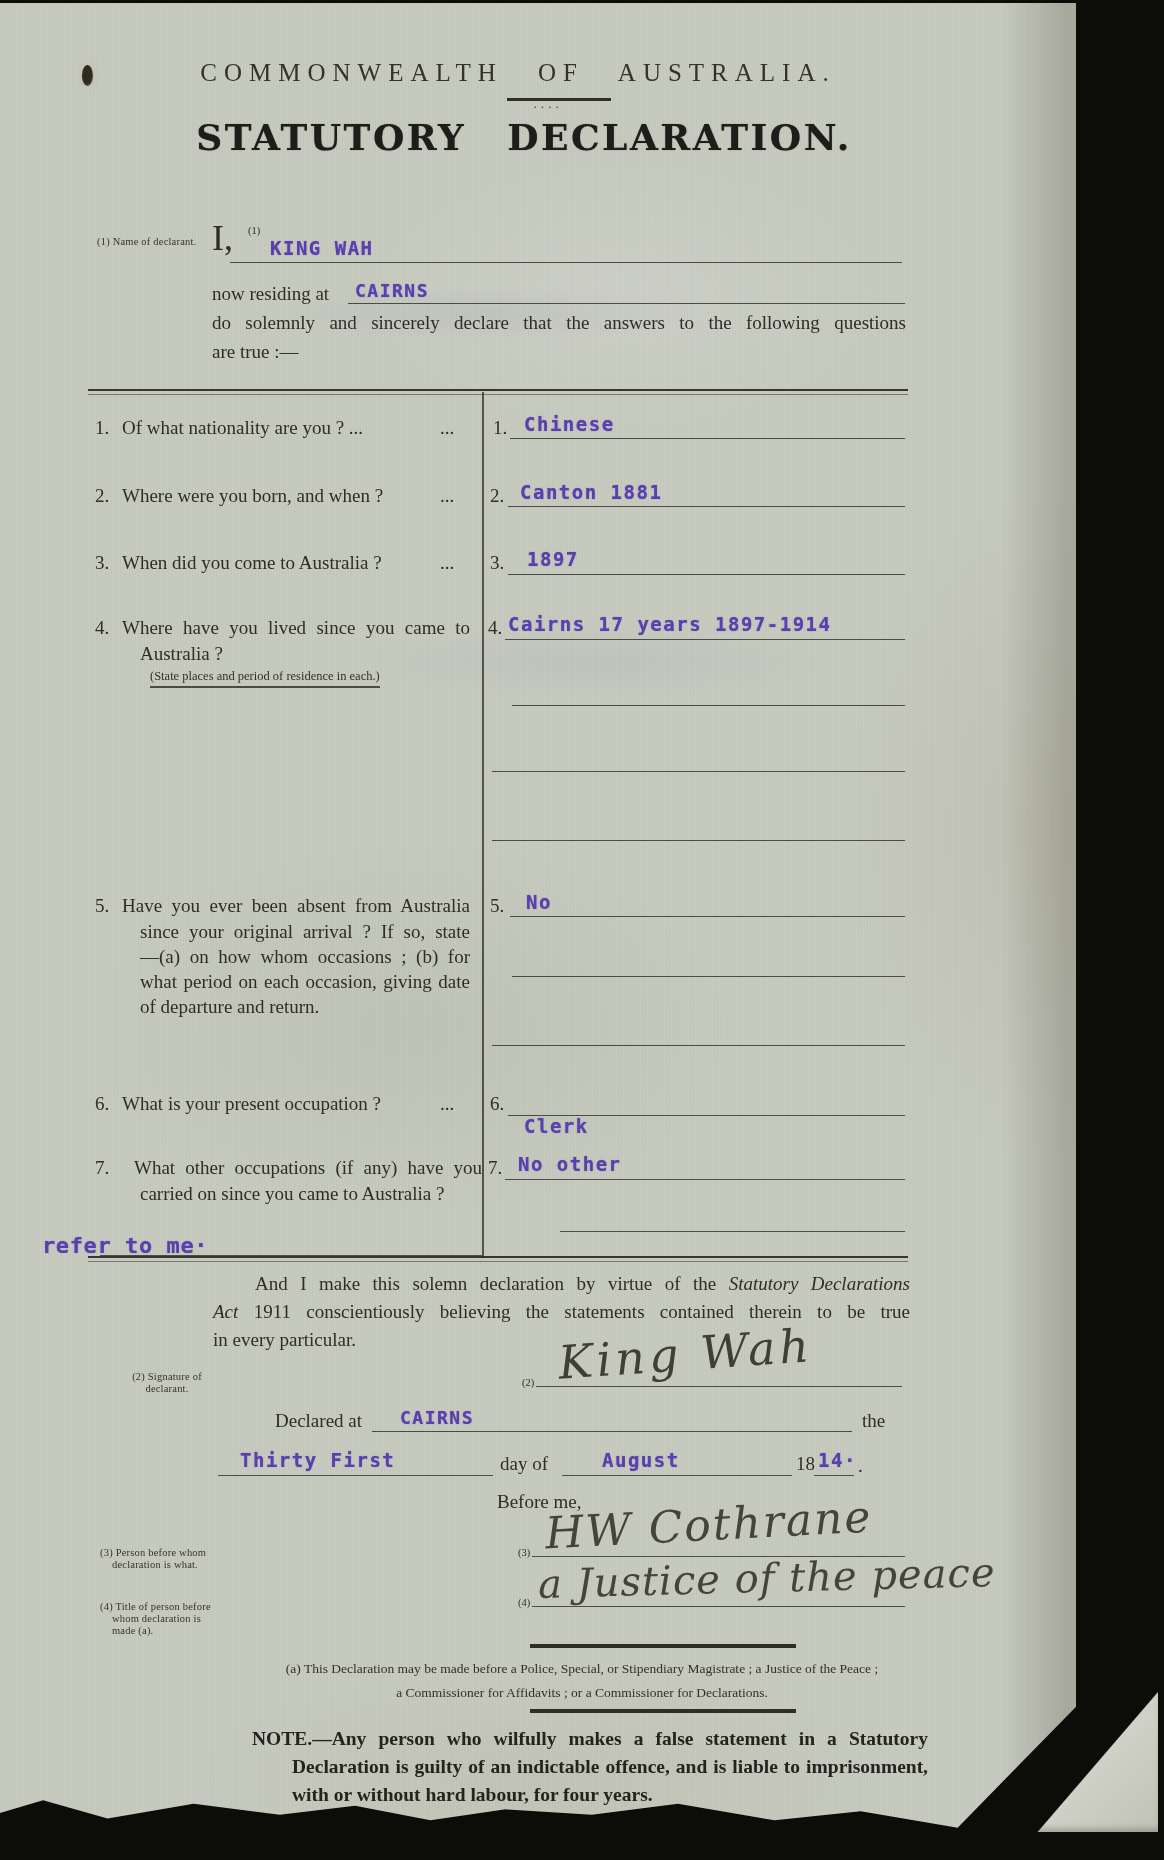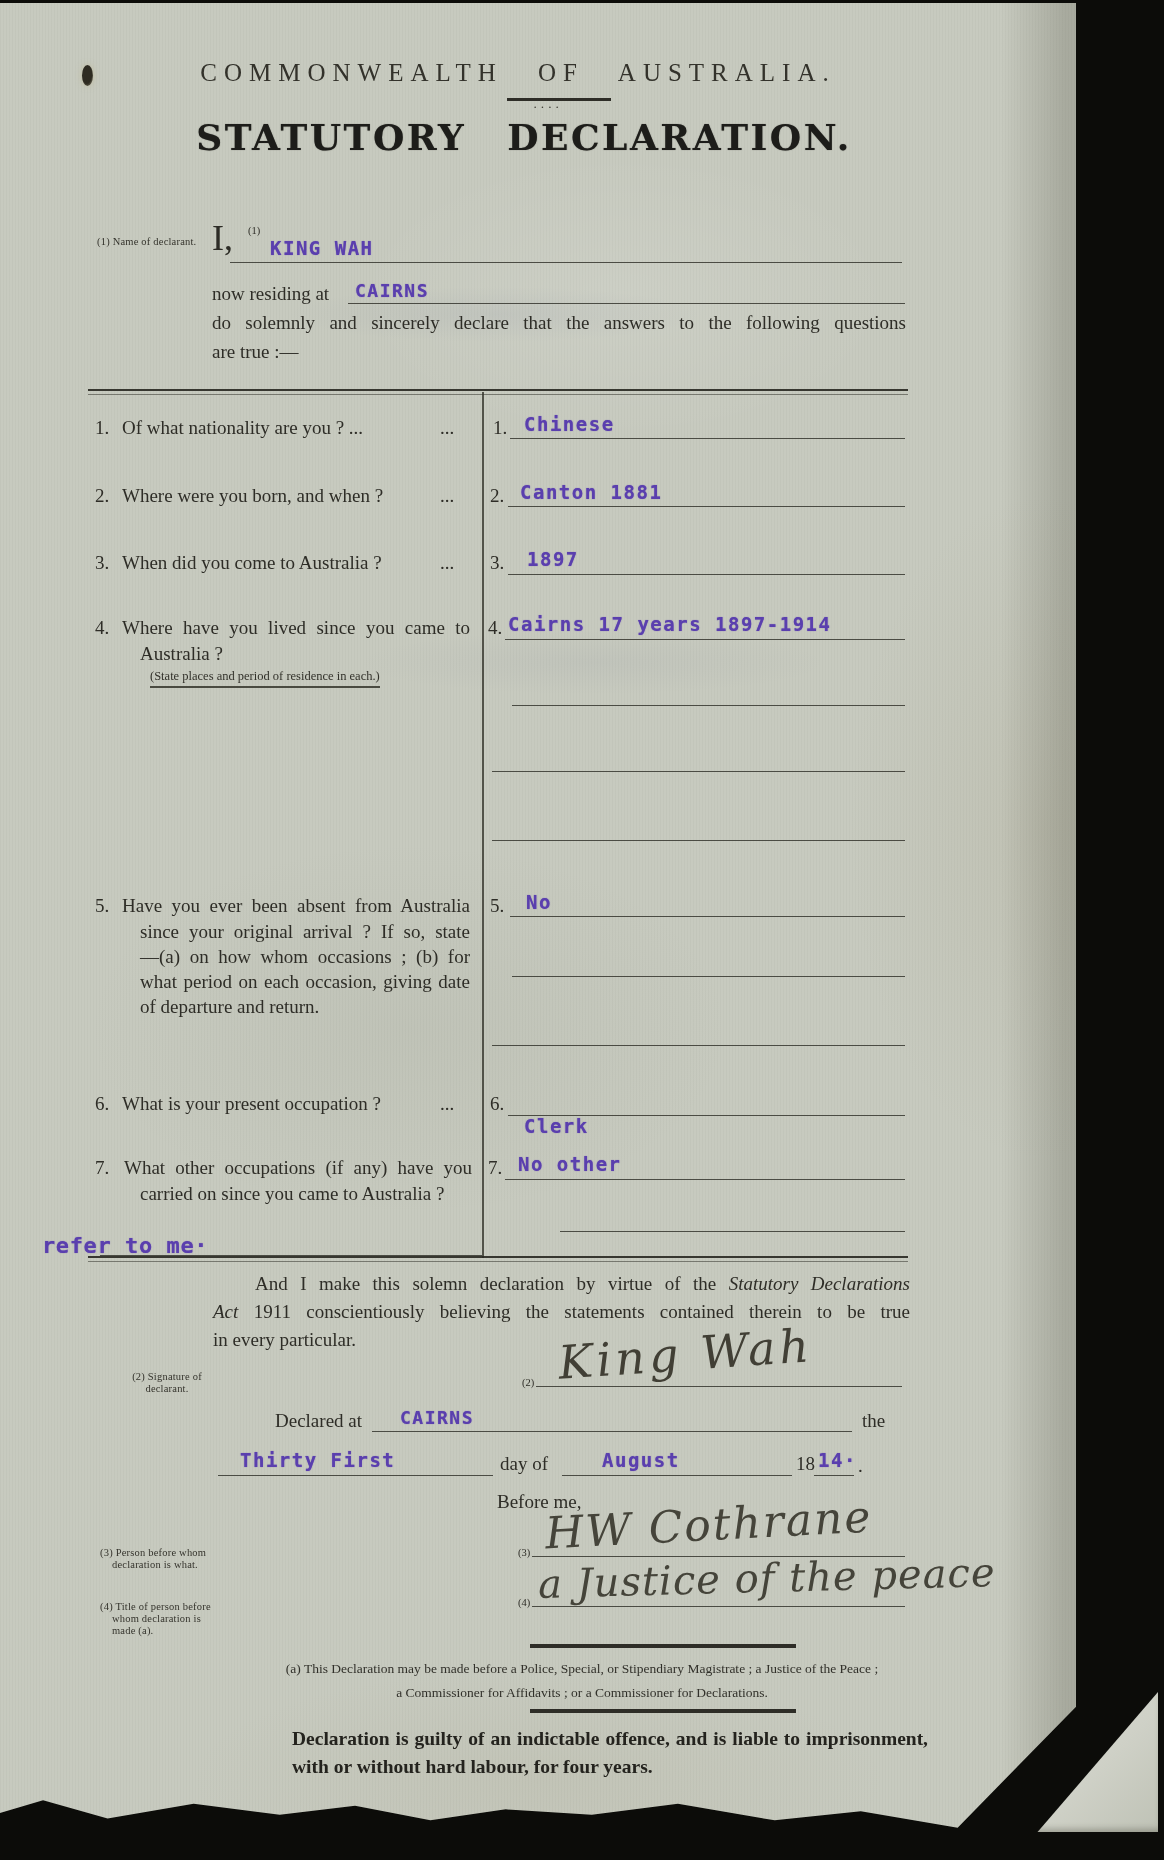--- a/index.html
+++ b/index.html
@@ -120,21 +120,21 @@
     <div class="hl" style="left:492px;top:1042px;width:413px;"></div>
 
     <div class="abs print qtext" style="left:95px;top:1088px;">6.</div>
     <div class="abs print qtext" style="left:122px;top:1088px;">What is your present occupation ?</div>
     <div class="abs print qtext" style="left:440px;top:1088px;">...</div>
     <div class="abs print qtext" style="left:490px;top:1088px;">6.</div>
     <div class="abs type" style="left:524px;top:1086px;font-size:19px;margin-top:26px;">Clerk</div>
     <div class="hl" style="left:508px;top:1112px;width:397px;"></div>
 
     <div class="abs print qtext" style="left:95px;top:1152px;">7.</div>
-    <div class="abs print qtext just" style="left:124px;top:1152px;width:348px;">What other occupations (if any) have you</div>
+    <div class="abs print qtext just" style="left:134px;top:1152px;width:348px;">What other occupations (if any) have you</div>
     <div class="abs print qtext" style="left:140px;top:1178px;">carried on since you came to Australia ?</div>
     <div class="abs print qtext" style="left:488px;top:1152px;">7.</div>
     <div class="abs type" style="left:518px;top:1150px;font-size:19px;">No other</div>
     <div class="hl" style="left:505px;top:1176px;width:400px;"></div>
     <div class="hl" style="left:560px;top:1228px;width:345px;"></div>
 
     <div class="abs type" style="left:42px;top:1230px;font-size:22px;letter-spacing:.6px;">refer to me·</div>
     <div class="hl" style="left:100px;top:1252px;width:382px;"></div>
 
     <div class="abs print qtext just" style="left:255px;top:1268px;width:655px;"><span>And I make this solemn declaration by virtue of the </span><span class="ital">Statutory Declarations</span></div>
@@ -181,20 +181,21 @@
       <div style="padding-left:12px;">whom declaration is</div>
       <div style="padding-left:12px;">made (a).</div>
     </div>
 
     <div class="bar" style="left:530px;top:1641px;width:266px;"></div>
     <div class="abs print" style="left:232px;top:1658px;width:700px;text-align:center;font-size:13.5px;color:#31302a;">(a) This Declaration may be made before a Police, Special, or Stipendiary Magistrate ; a Justice of the Peace ;</div>
     <div class="abs print" style="left:232px;top:1682px;width:700px;text-align:center;font-size:13.5px;color:#31302a;">a Commissioner for Affidavits ; or a Commissioner for Declarations.</div>
     <div class="bar" style="left:530px;top:1706px;width:266px;"></div>
 
     <div class="abs" style="left:252px;top:1722px;width:676px;font-size:19.5px;font-weight:bold;color:#24231e;line-height:28px;">
+      <div class="just">NOTE.—Any person who wilfully makes a false statement in a Statutory</div>
       <div class="just" style="padding-left:40px;">Declaration is guilty of an indictable offence, and is liable to imprisonment,</div>
       <div style="padding-left:40px;">with or without hard labour, for four years.</div>
     </div>
 
     <div class="stain" style="left:1128px;top:420px;width:10px;height:8px;background:rgba(150,130,70,.45);"></div>
     <div class="stain" style="left:1138px;top:640px;width:8px;height:10px;background:rgba(150,130,70,.4);"></div>
     <div class="stain" style="left:1120px;top:905px;width:12px;height:9px;background:rgba(140,120,65,.35);"></div>
     <div class="stain" style="left:1132px;top:1245px;width:9px;height:9px;background:rgba(150,130,70,.4);"></div>
   </div>
 

